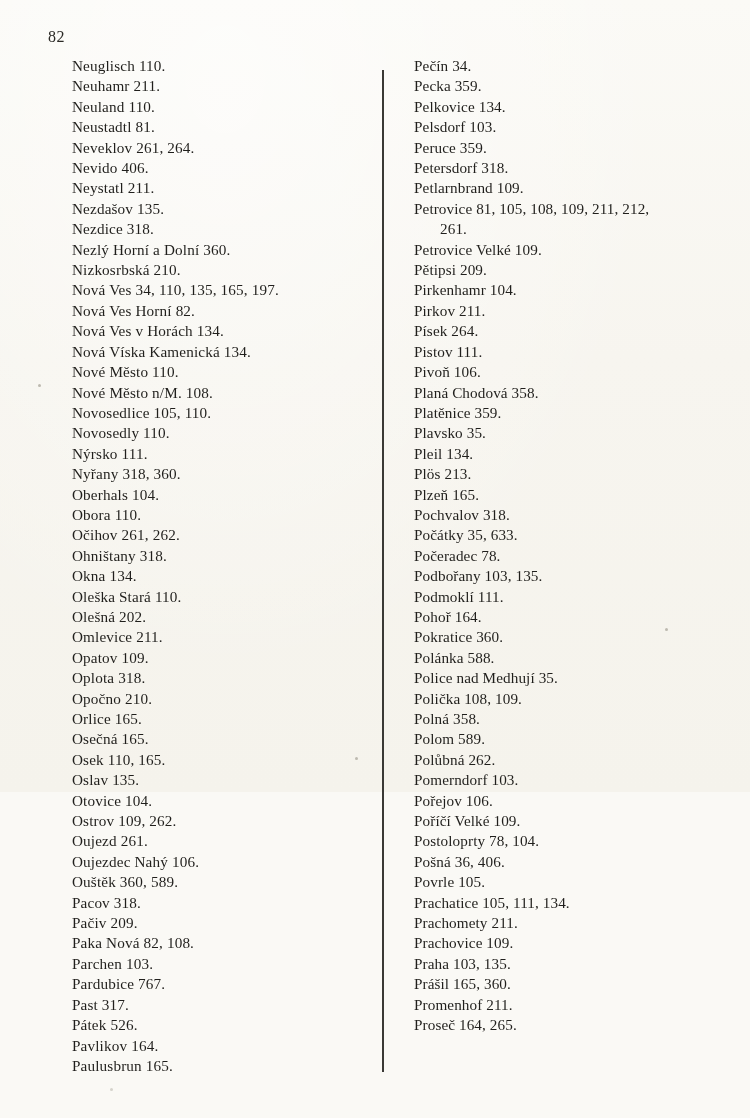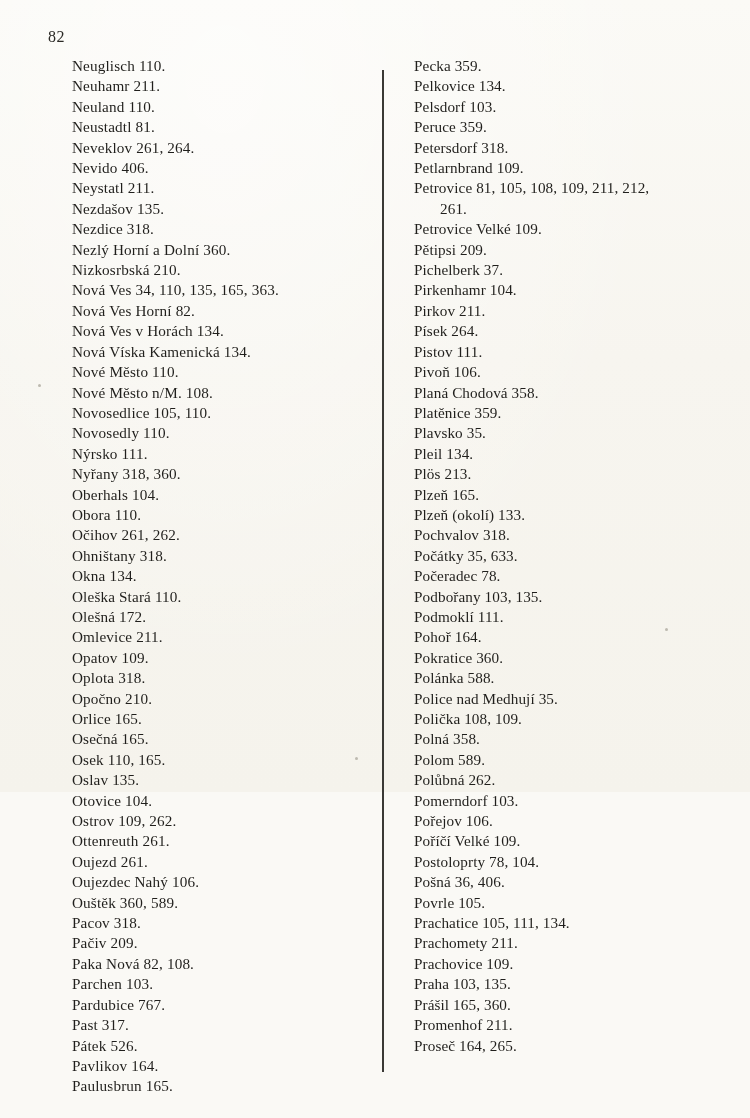--- a/index.html
+++ b/index.html
@@ -100,85 +100,83 @@
         <div class="entry">Neuhamr 211.</div>
         <div class="entry">Neuland 110.</div>
         <div class="entry">Neustadtl 81.</div>
         <div class="entry">Neveklov 261, 264.</div>
         <div class="entry">Nevido 406.</div>
         <div class="entry">Neystatl 211.</div>
         <div class="entry">Nezdašov 135.</div>
         <div class="entry">Nezdice 318.</div>
         <div class="entry">Nezlý Horní a Dolní 360.</div>
         <div class="entry">Nizkosrbská 210.</div>
-        <div class="entry">Nová Ves 34, 110, 135, 165, 363.</div>
+        <div class="entry">Nová Ves 34, 110, 135, 165, 197.</div>
         <div class="entry">Nová Ves Horní 82.</div>
         <div class="entry">Nová Ves v Horách 134.</div>
         <div class="entry">Nová Víska Kamenická 134.</div>
         <div class="entry">Nové Město 110.</div>
         <div class="entry">Nové Město n/M. 108.</div>
         <div class="entry">Novosedlice 105, 110.</div>
         <div class="entry">Novosedly 110.</div>
         <div class="entry">Nýrsko 111.</div>
         <div class="entry">Nyřany 318, 360.</div>
         <div class="entry">Oberhals 104.</div>
         <div class="entry">Obora 110.</div>
         <div class="entry">Očihov 261, 262.</div>
         <div class="entry">Ohništany 318.</div>
         <div class="entry">Okna 134.</div>
         <div class="entry">Oleška Stará 110.</div>
-        <div class="entry">Olešná 172.</div>
+        <div class="entry">Olešná 202.</div>
         <div class="entry">Omlevice 211.</div>
         <div class="entry">Opatov 109.</div>
         <div class="entry">Oplota 318.</div>
         <div class="entry">Opočno 210.</div>
         <div class="entry">Orlice 165.</div>
         <div class="entry">Osečná 165.</div>
         <div class="entry">Osek 110, 165.</div>
         <div class="entry">Oslav 135.</div>
         <div class="entry">Otovice 104.</div>
         <div class="entry">Ostrov 109, 262.</div>
-        <div class="entry">Ottenreuth 261.</div>
         <div class="entry">Oujezd 261.</div>
         <div class="entry">Oujezdec Nahý 106.</div>
         <div class="entry">Ouštěk 360, 589.</div>
         <div class="entry">Pacov 318.</div>
         <div class="entry">Pačiv 209.</div>
         <div class="entry">Paka Nová 82, 108.</div>
         <div class="entry">Parchen 103.</div>
         <div class="entry">Pardubice 767.</div>
         <div class="entry">Past 317.</div>
         <div class="entry">Pátek 526.</div>
         <div class="entry">Pavlikov 164.</div>
         <div class="entry">Paulusbrun 165.</div>
       </div>
     <div class="col right" id="col-right">
+        <div class="entry">Pečín 34.</div>
         <div class="entry">Pecka 359.</div>
         <div class="entry">Pelkovice 134.</div>
         <div class="entry">Pelsdorf 103.</div>
         <div class="entry">Peruce 359.</div>
         <div class="entry">Petersdorf 318.</div>
         <div class="entry">Petlarnbrand 109.</div>
         <div class="entry">Petrovice 81, 105, 108, 109, 211, 212,</div>
         <div class="entry cont">261.</div>
         <div class="entry">Petrovice Velké 109.</div>
         <div class="entry">Pětipsi 209.</div>
-        <div class="entry">Pichelberk 37.</div>
         <div class="entry">Pirkenhamr 104.</div>
         <div class="entry">Pirkov 211.</div>
         <div class="entry">Písek 264.</div>
         <div class="entry">Pistov 111.</div>
         <div class="entry">Pivoň 106.</div>
         <div class="entry">Planá Chodová 358.</div>
         <div class="entry">Platěnice 359.</div>
         <div class="entry">Plavsko 35.</div>
         <div class="entry">Pleil 134.</div>
         <div class="entry">Plös 213.</div>
         <div class="entry">Plzeň 165.</div>
-        <div class="entry">Plzeň (okolí) 133.</div>
         <div class="entry">Pochvalov 318.</div>
         <div class="entry">Počátky 35, 633.</div>
         <div class="entry">Počeradec 78.</div>
         <div class="entry">Podbořany 103, 135.</div>
         <div class="entry">Podmoklí 111.</div>
         <div class="entry">Pohoř 164.</div>
         <div class="entry">Pokratice 360.</div>
         <div class="entry">Polánka 588.</div>
         <div class="entry">Police nad Medhují 35.</div>
         <div class="entry">Polička 108, 109.</div>

